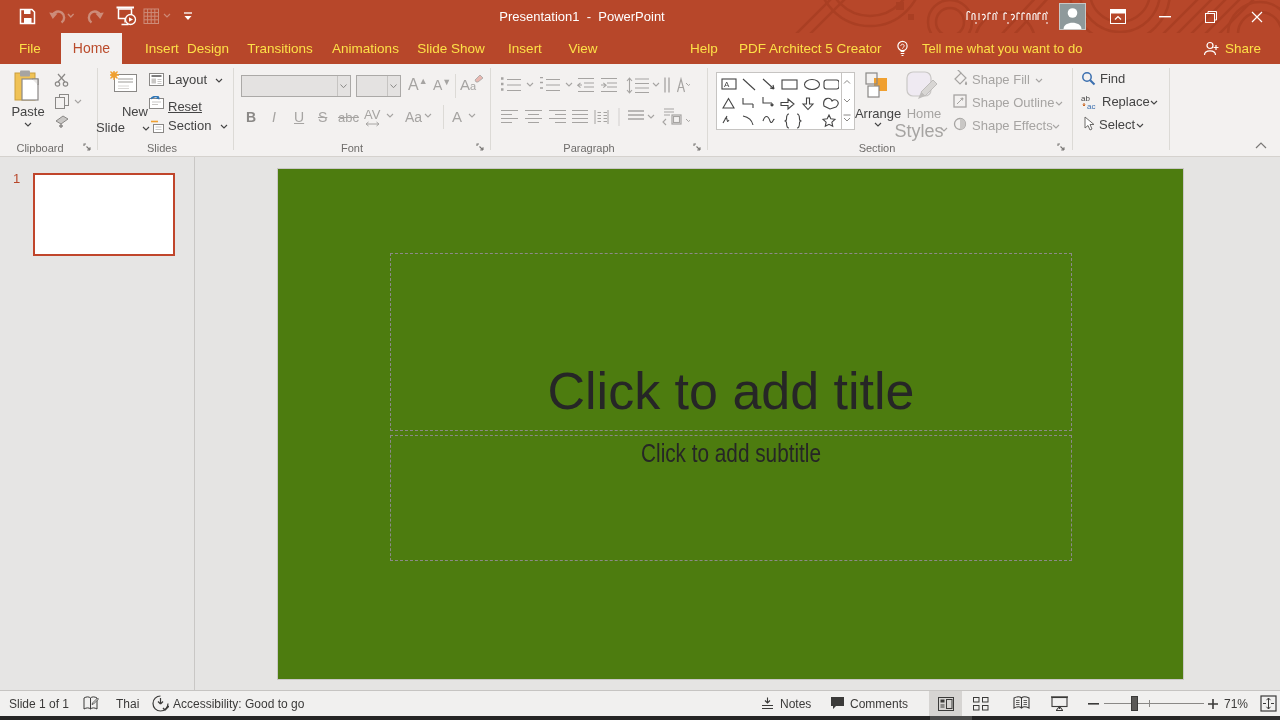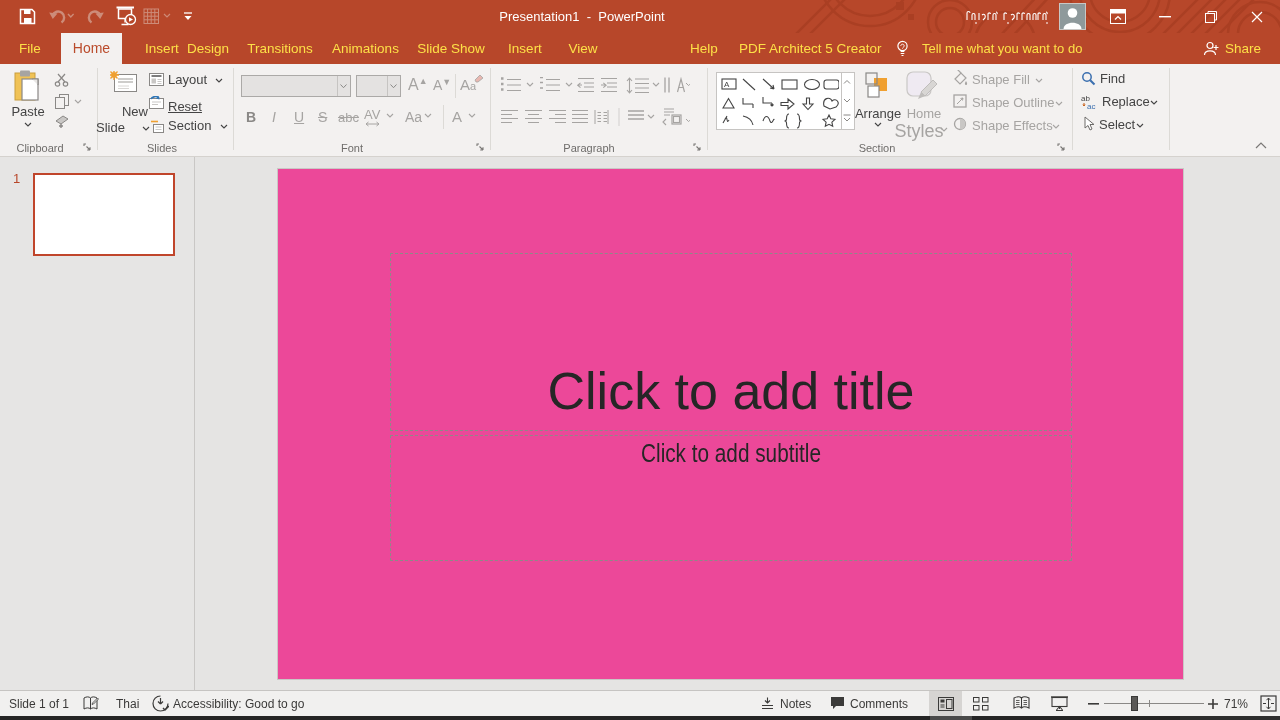--- a/index.html
+++ b/index.html
@@ -13,21 +13,21 @@
 #hometab { position:absolute; left:61px; top:0; width:61px; height:31px; background:#F3F1F0; color:#BA4B2B; font-size:14px; line-height:31px; text-align:center; }
 
 #ribbon { position:absolute; left:0; top:64px; width:1280px; height:93px; background:#F3F1F0; border-bottom:1px solid #D5D2CE; }
 .gsep { position:absolute; top:4px; width:1px; height:82px; background:#DCDAD6; }
 .glabel { position:absolute; top:78px; font-size:11px; color:#6E6C6A; text-align:center; }
 .btnlabel { font-size:13px; color:#444; }
 .dim { color:#A6A4A2; }
 
 #content { position:absolute; left:0; top:157px; width:1280px; height:533px; background:#E5E4E3; }
 #panel { position:absolute; left:0; top:0; width:195px; height:533px; background:#E6E5E4; border-right:1px solid #C9C7C5; }
-#slide { position:absolute; left:277px; top:11px; width:907px; height:512px; background:#ec4899; border:1px solid #C9C7C5; }
+#slide { position:absolute; left:277px; top:11px; width:907px; height:512px; background:#4d7c0f; border:1px solid #C9C7C5; }
 
 #statusbar { position:absolute; left:0; top:690px; width:1280px; height:26px; background:#F1F0EF; border-top:1px solid #C6C4C2; font-size:12px; color:#3B3A39;padding-left:48px; }
 #darkstrip { position:absolute; left:0; top:716px; width:1280px; height:4px; background:#252525; }
 svg { display:block; }
 </style>
 </head>
 <body>
 <div id="titlebar">
 
   <svg class="abs" style="left:700px;top:0" width="580" height="33" viewBox="0 0 580 33">

